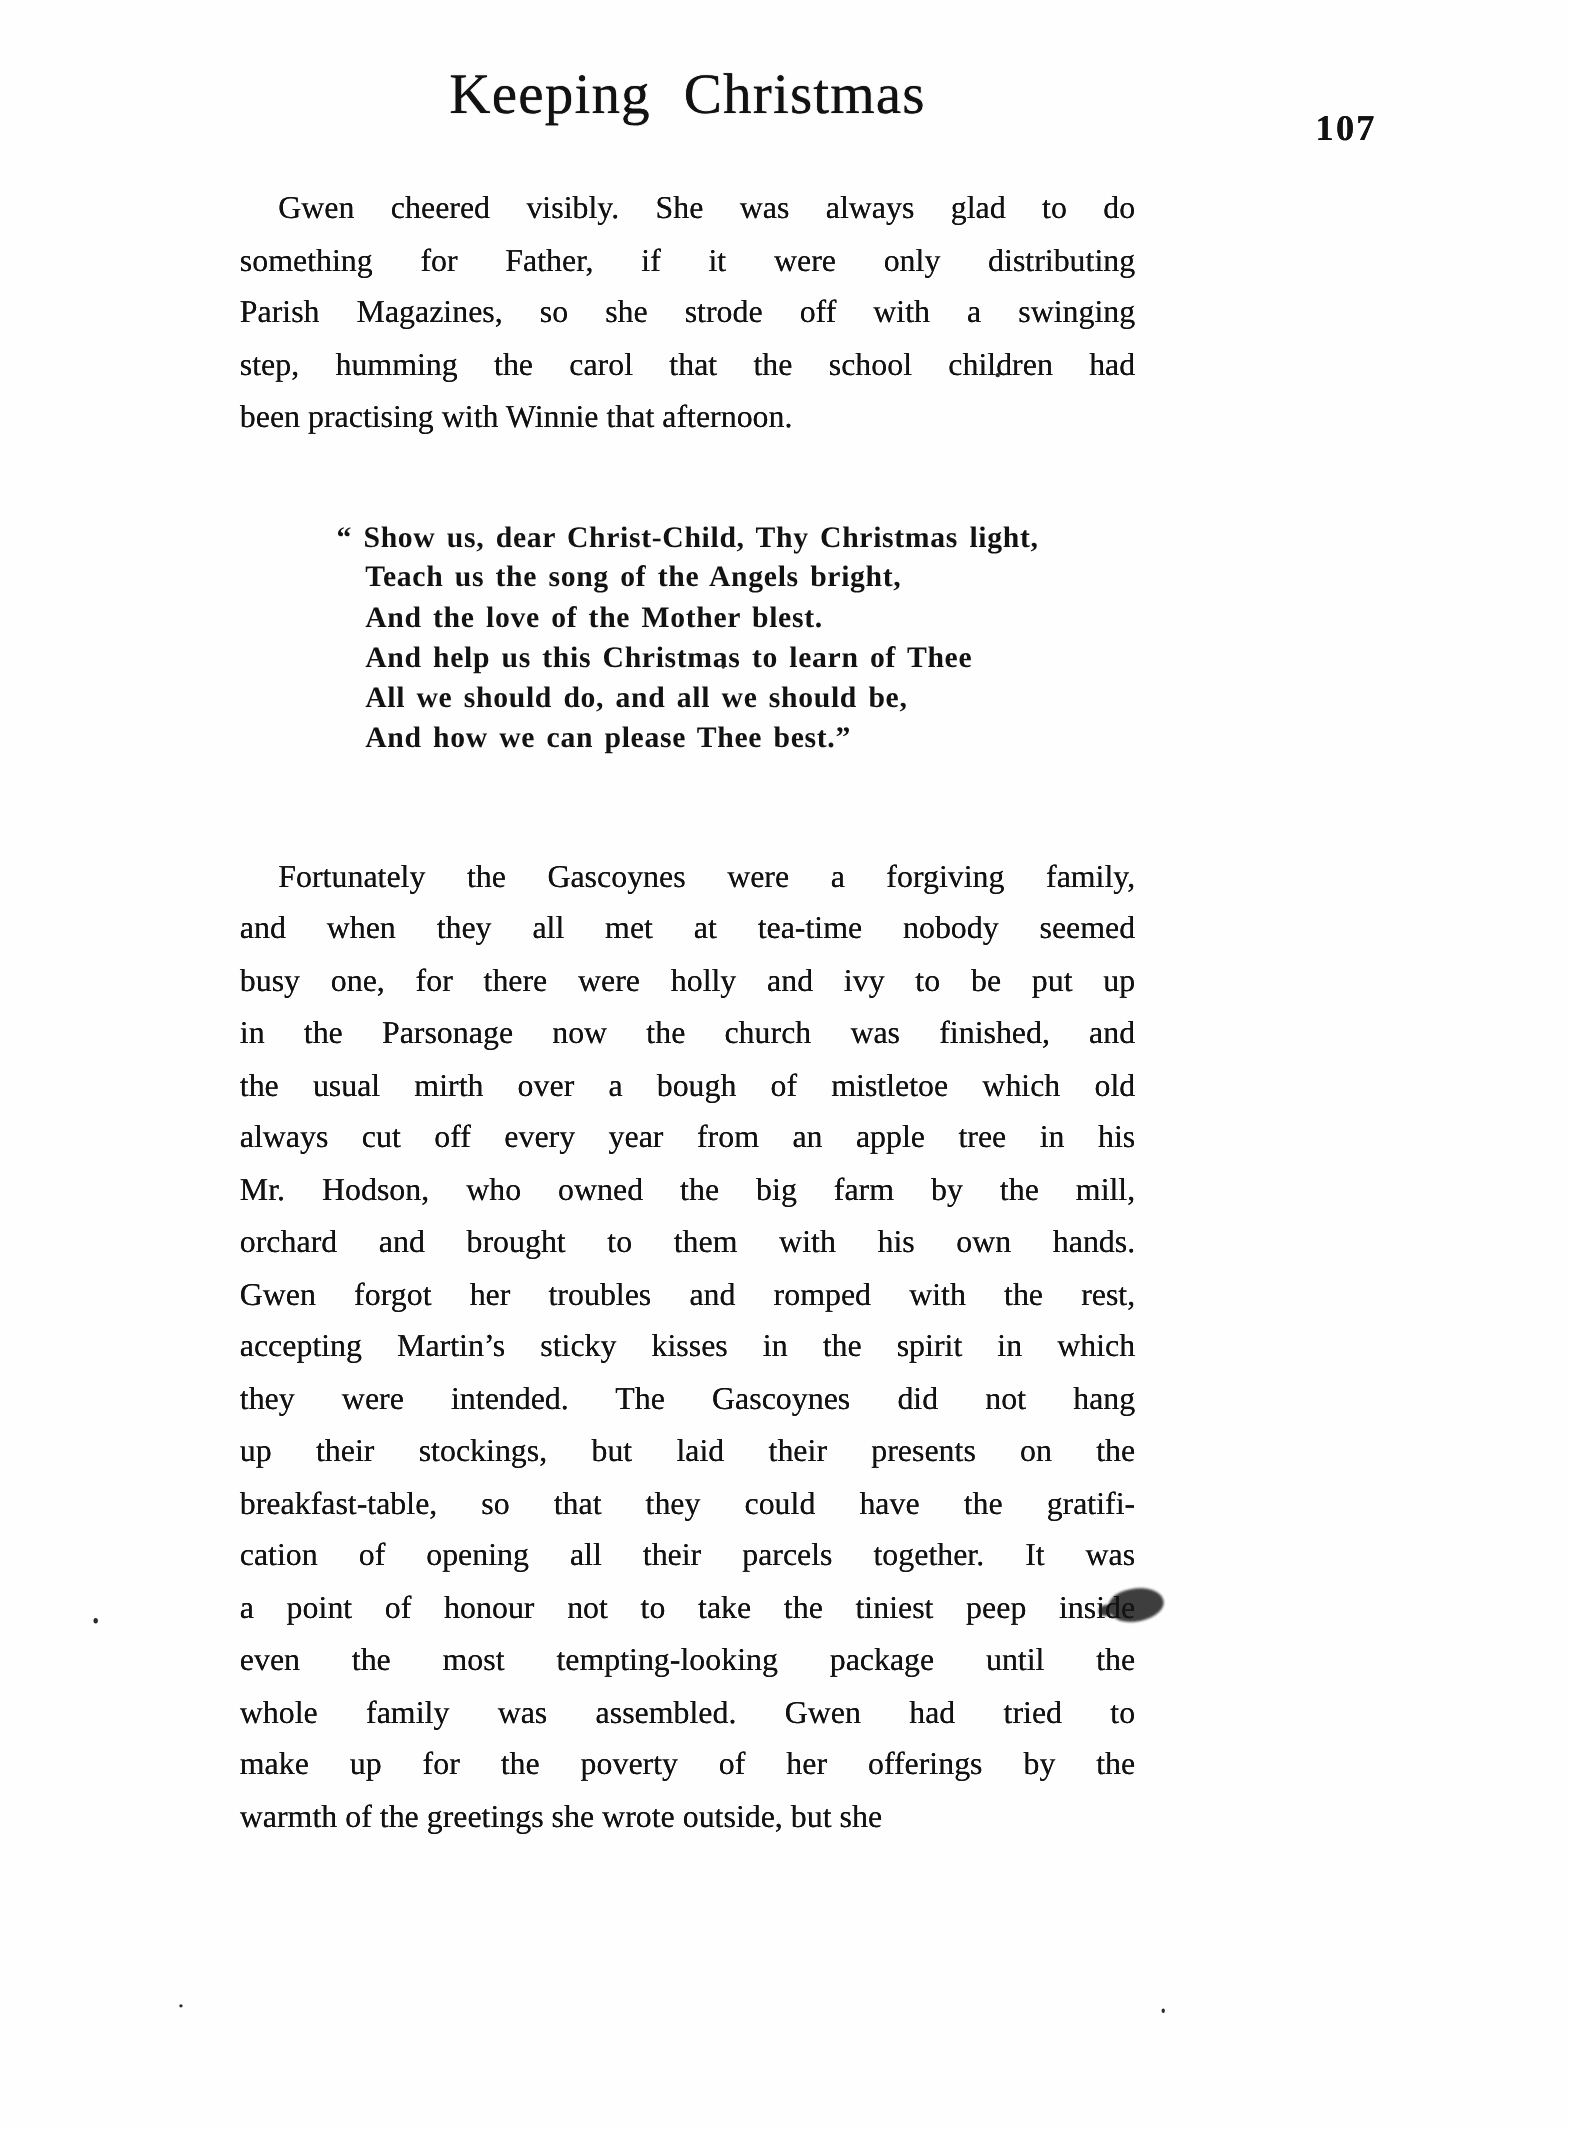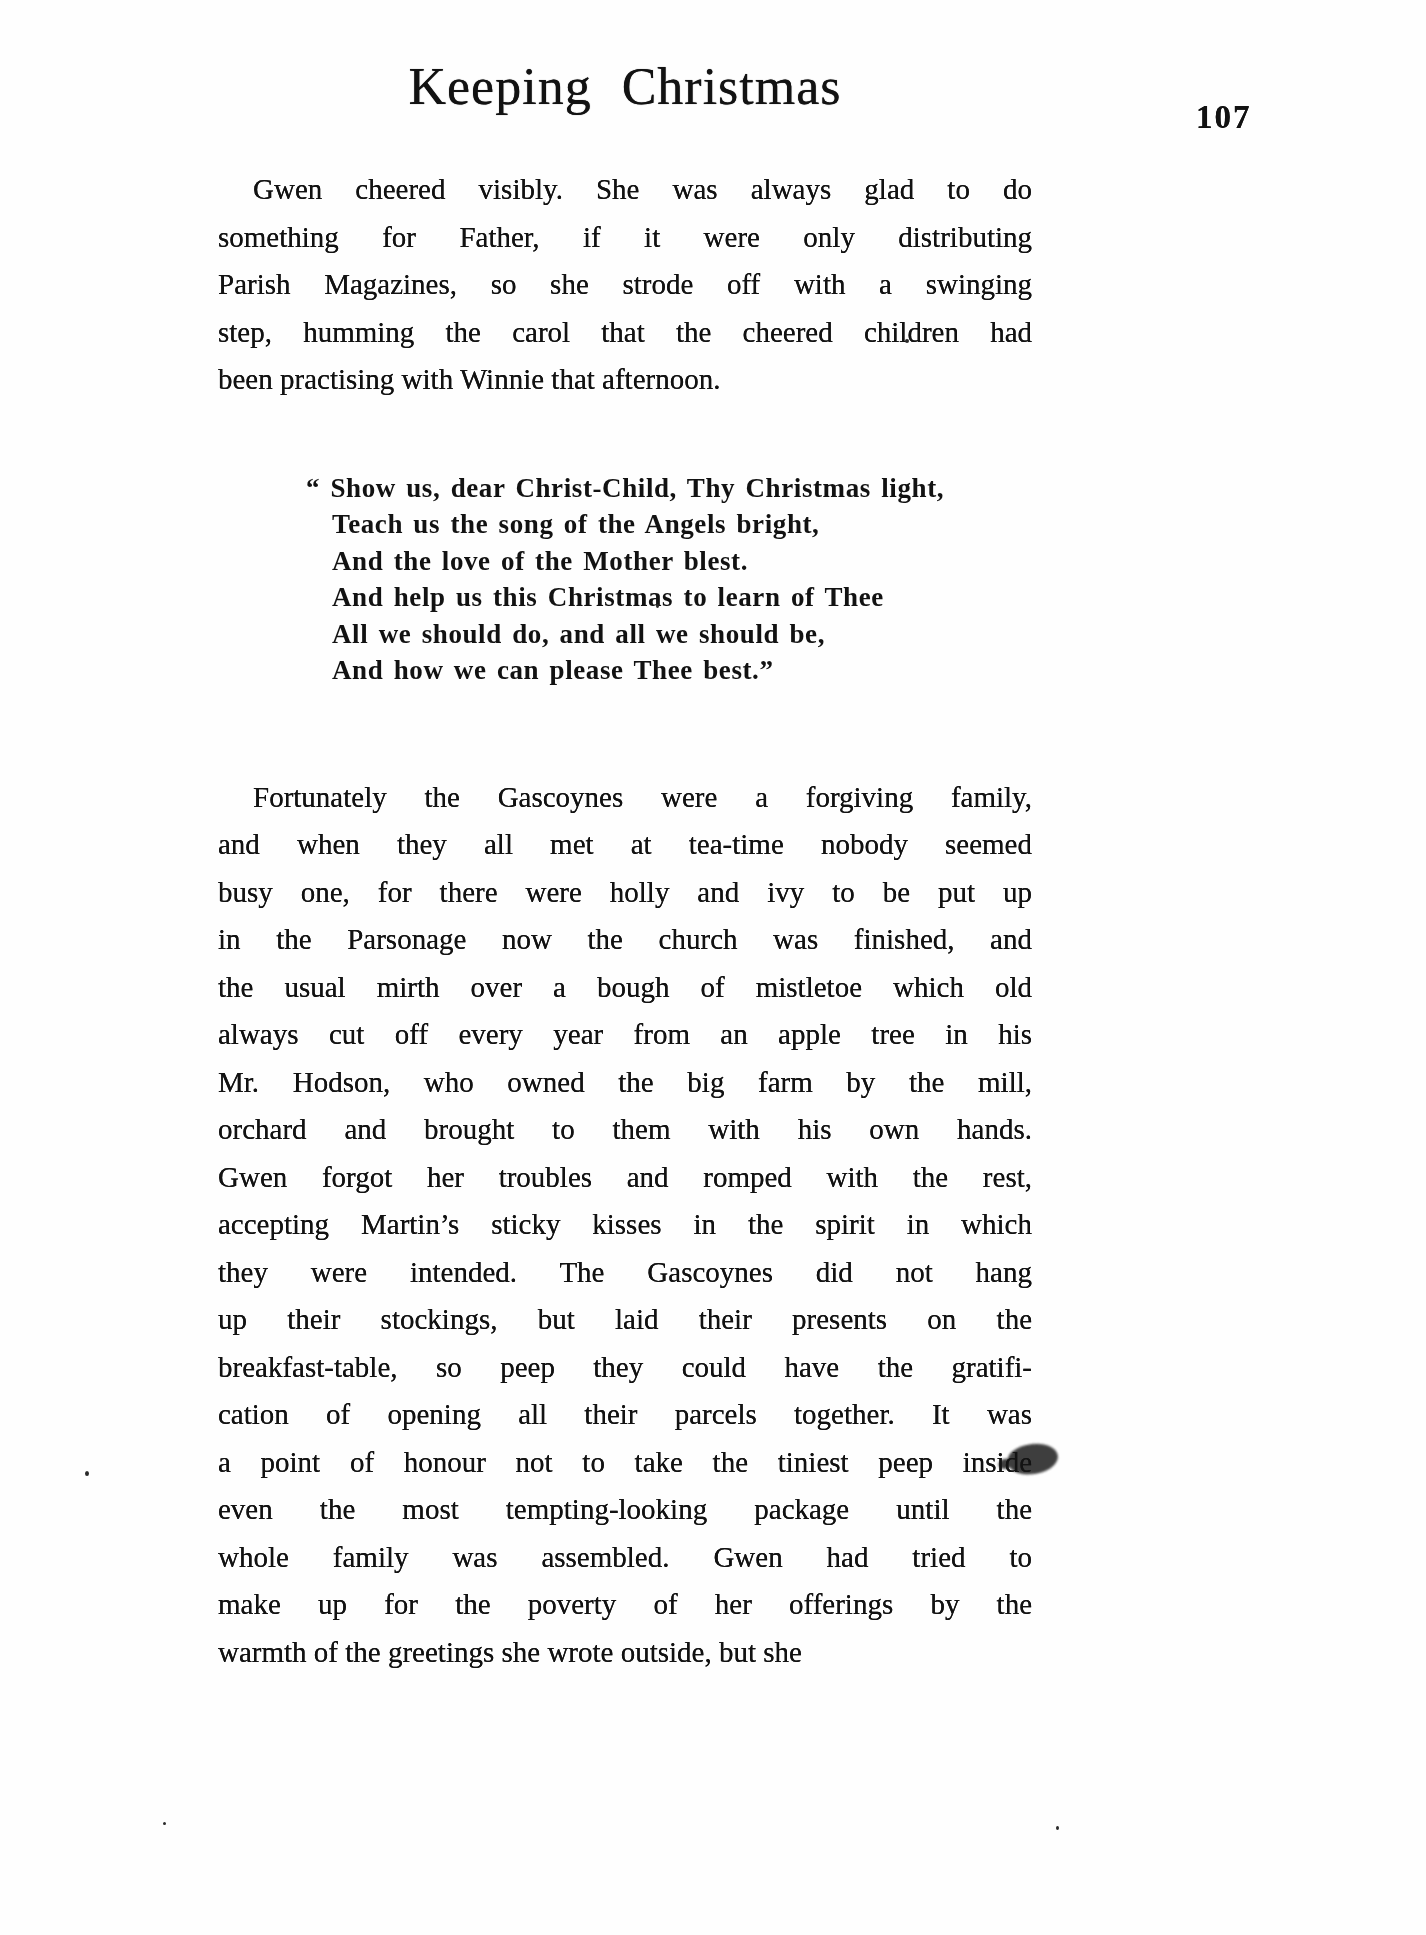--- a/index.html
+++ b/index.html
@@ -108,21 +108,21 @@
 
   <div class="page-title">Keeping Christmas</div>
   <div class="page-number">107</div>
 
   <div class="body-col">
 
     <div class="para p1">
       <div class="line indent">Gwen cheered visibly. She was always glad to do</div>
       <div class="line">something for Father, if it were only distributing</div>
       <div class="line">Parish Magazines, so she strode off with a swinging</div>
-      <div class="line">step, humming the carol that the cheered children had</div>
+      <div class="line">step, humming the carol that the school children had</div>
       <div class="line last">been practising with Winnie that afternoon.</div>
     </div>
 
     <div class="verse">
       <div class="vline hang">“ Show us, dear Christ-Child, Thy Christmas light,</div>
       <div class="vline">Teach us the song of the Angels bright,</div>
       <div class="vline">And the love of the Mother blest.</div>
       <div class="vline">And help us this Christmas to learn of Thee</div>
       <div class="vline">All we should do, and all we should be,</div>
       <div class="vline">And how we can please Thee best.”</div>
@@ -134,21 +134,21 @@
       <div class="line">busy one, for there were holly and ivy to be put up</div>
       <div class="line">in the Parsonage now the church was finished, and</div>
       <div class="line">the usual mirth over a bough of mistletoe which old</div>
       <div class="line">always cut off every year from an apple tree in his</div>
       <div class="line">Mr. Hodson, who owned the big farm by the mill,</div>
       <div class="line">orchard and brought to them with his own hands.</div>
       <div class="line">Gwen forgot her troubles and romped with the rest,</div>
       <div class="line">accepting Martin’s sticky kisses in the spirit in which</div>
       <div class="line">they were intended. The Gascoynes did not hang</div>
       <div class="line">up their stockings, but laid their presents on the</div>
-      <div class="line">breakfast-table, so peep they could have the gratifi-</div>
+      <div class="line">breakfast-table, so that they could have the gratifi-</div>
       <div class="line">cation of opening all their parcels together. It was</div>
       <div class="line">a point of honour not to take the tiniest peep inside</div>
       <div class="line">even the most tempting-looking package until the</div>
       <div class="line">whole family was assembled. Gwen had tried to</div>
       <div class="line">make up for the poverty of her offerings by the</div>
       <div class="line last">warmth of the greetings she wrote outside, but she</div>
     </div>
 
   </div>
 

